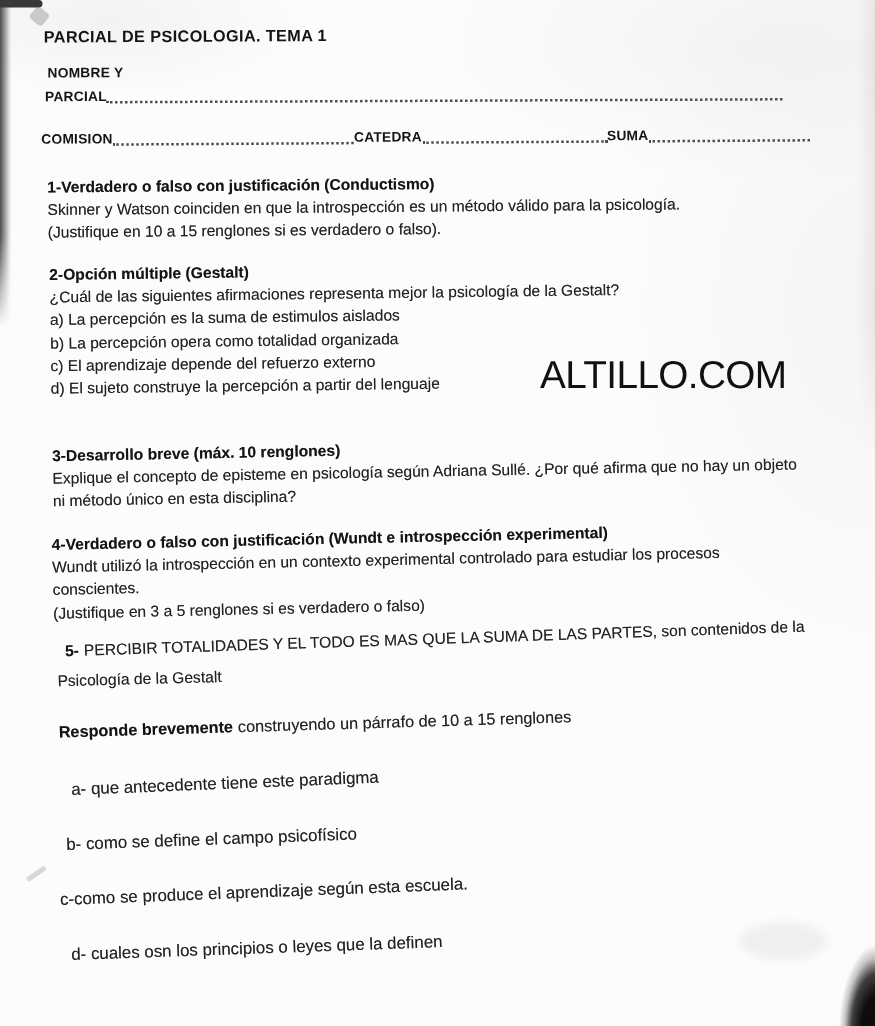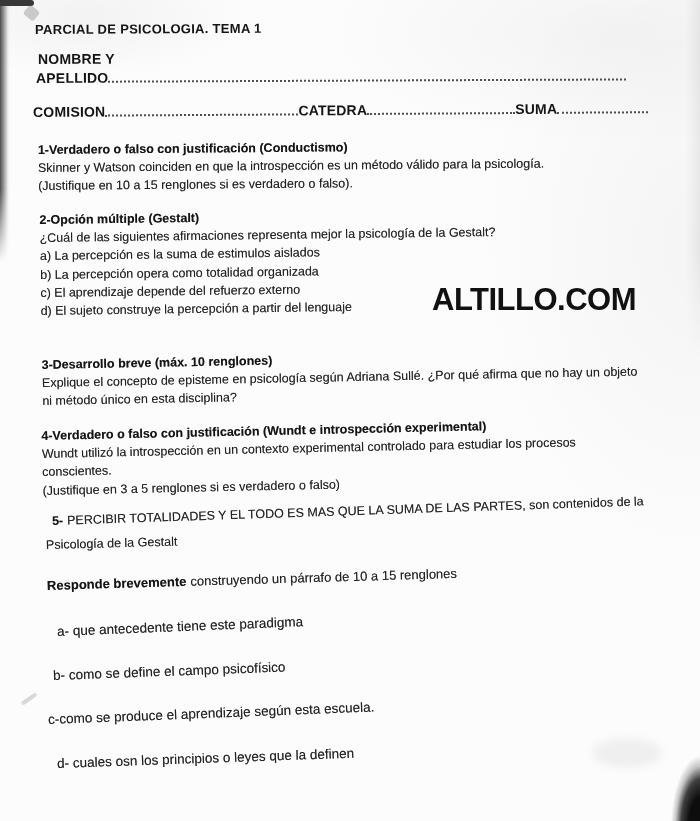--- a/index.html
+++ b/index.html
@@ -45,49 +45,49 @@
     position:absolute;left:592px;top:738px;width:70px;height:30px;border-radius:50%;
     background:rgba(0,0,0,0.05);filter:blur(4px);
   }
   .tick-left-mid{
     position:absolute;left:20px;top:697px;width:18px;height:4px;
     background:rgba(0,0,0,0.14);transform:rotate(-35deg);border-radius:2px;filter:blur(0.5px);
   }
   
   .abs{position:absolute;transform-origin:left center;}
   .title{font-weight:bold;font-size:13px;letter-spacing:.3px;color:#141414;}
-  .hlabel{font-weight:bold;font-size:14px;letter-spacing:.2px;color:#141414;line-height:13px;white-space:nowrap;}
+  .hlabel{font-weight:bold;font-size:11px;letter-spacing:.2px;color:#141414;line-height:13px;white-space:nowrap;}
   .leadrow{display:flex;align-items:flex-end;}
   .lead{border-bottom:2px dotted #4e4e4e;margin-bottom:2px;height:4px;}
   .q{font-size:12.5px;line-height:18.2px;text-shadow:0 0 .5px rgba(30,30,30,.5);}
   .q .head{font-weight:bold;color:#141414;}
   .b{font-weight:bold;color:#141414;}
   .rest{margin-left:4px;}
   .sub{font-size:13.5px;text-shadow:0 0 .5px rgba(30,30,30,.5);white-space:nowrap;}
-  .wm{font-weight:bold;font-size:31px;letter-spacing:-.5px;color:#111;white-space:nowrap;}
+  .wm{font-weight:normal;font-size:31px;letter-spacing:-.5px;color:#111;white-space:nowrap;}
 </style>
 </head>
 <body>
 
 <div class="page">
 
   <div class="edge-left"></div>
   <div class="dash-tl"></div>
   <div class="tick-tl"></div>
   <div class="streak-right"></div>
   <div class="smudge-br"></div>
   <div class="tick-left-mid"></div>
   <div class="blob-br"></div>
 
   <div class="abs title" style="left:35px;top:22px;transform:rotate(-0.3deg);">PARCIAL DE PSICOLOGIA. TEMA 1</div>
 
   <div class="abs hlabel" style="left:38px;top:53px;transform:rotate(-0.3deg);">NOMBRE Y</div>
 
   <div class="abs leadrow" style="left:36px;top:72px;width:590px;transform:rotate(-0.25deg);">
-    <span class="hlabel">APELLIDO</span>
+    <span class="hlabel">PARCIAL</span>
     <span class="lead" style="flex:1;"></span>
   </div>
 
   <div class="abs leadrow" style="left:33px;top:106px;width:615px;transform:rotate(-0.35deg);">
     <span class="hlabel">COMISION</span>
     <span class="lead" style="width:193px;"></span>
     <span class="hlabel">CATEDRA</span>
     <span class="lead" style="width:148px;"></span>
     <span class="hlabel">SUMA</span>
     <span class="lead" style="flex:1;"></span>

